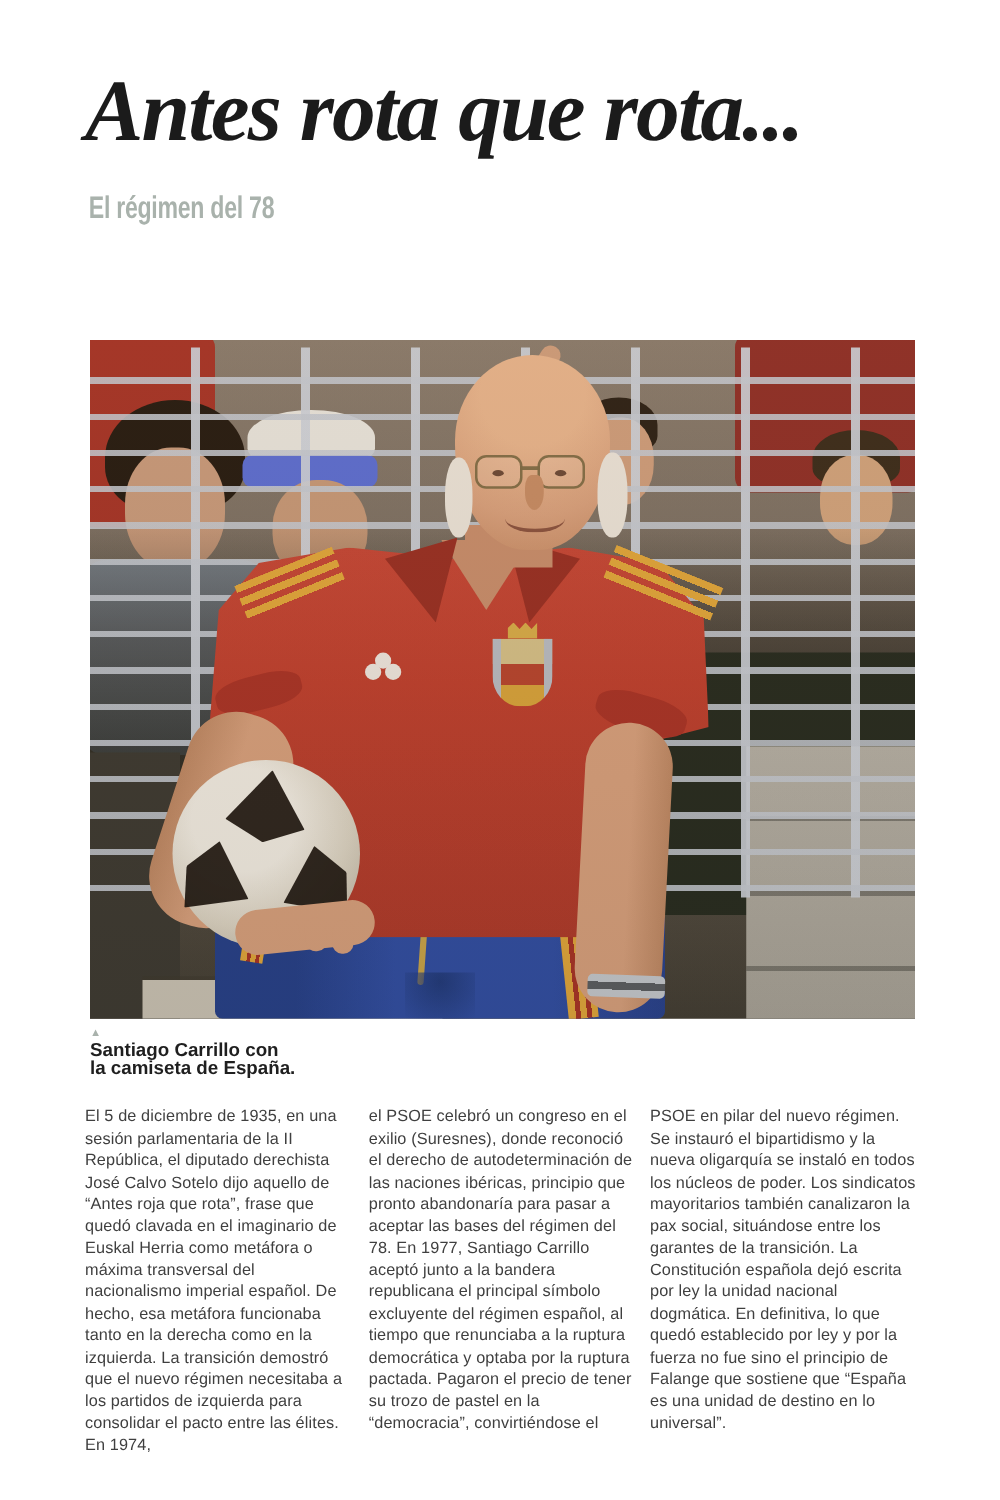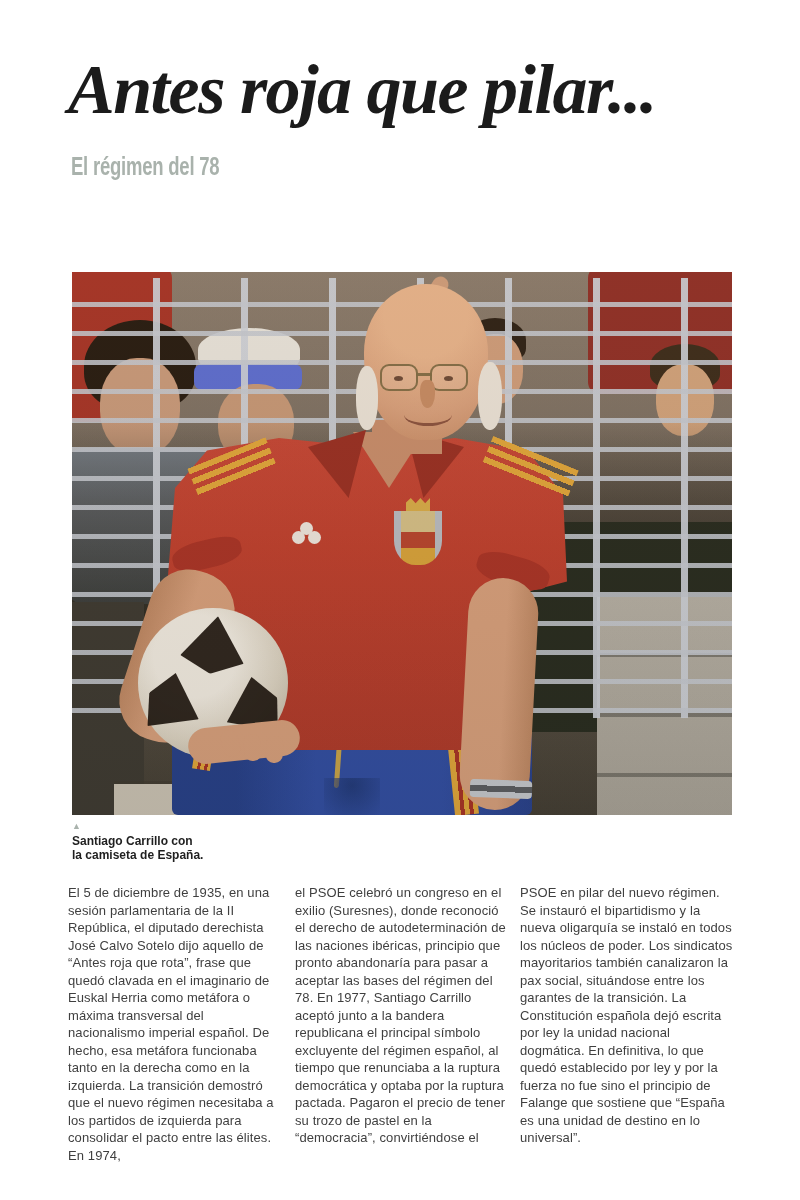--- a/index.html
+++ b/index.html
@@ -142,34 +142,34 @@
   .finger{width:17px;height:27px;background:var(--skin);border-radius:8px}
   .finger-1{left:150px;top:458px;transform:rotate(-14deg)}
   .finger-2{left:172px;top:462px;transform:rotate(-6deg)}
   .finger-3{left:194px;top:464px;transform:rotate(2deg)}
 
   .photo-tone{left:0;top:0;width:660px;height:543px;pointer-events:none;
     background:linear-gradient(180deg,rgba(150,90,40,.08),rgba(50,35,18,.12))}
 
   
   .caption-marker{left:72px;top:822px;font-size:9px;color:var(--kicker-sage);line-height:1}
-  .photo-caption{left:72px;top:834px;width:170px;font-size:12px;font-weight:bold;
+  .photo-caption{left:72px;top:834px;width:170px;font-size:15px;font-weight:bold;
     line-height:14px;color:#1f1f1f;white-space:pre-line}
 
   
   .col{top:884px;width:213px;font-size:13px;line-height:17.5px;color:var(--body-text);
     letter-spacing:0.1px;text-align:left;hyphens:none}
   .col-1{left:68px}
   .col-2{left:295px}
   .col-3{left:520px}
 </style>
 </head>
 <body>
 
-<h1 class="abs article-title">Antes roja que pilar...</h1>
+<h1 class="abs article-title">Antes rota que rota...</h1>
 <div class="abs kicker">El régimen del 78</div>
 
 <figure class="abs photo" role="img" aria-label="Santiago Carrillo sonríe con la camiseta roja de España y un balón bajo el brazo, ante una valla metálica con niños detrás">
 
   <div class="abs kid-red-jacket-left"></div>
   <div class="abs kid-boy-hair"></div>
   <div class="abs kid-boy-face"></div>
   <div class="abs kid-boy-body"></div>
   <div class="abs kid-cap-top"></div>
   <div class="abs kid-cap-band"></div>

